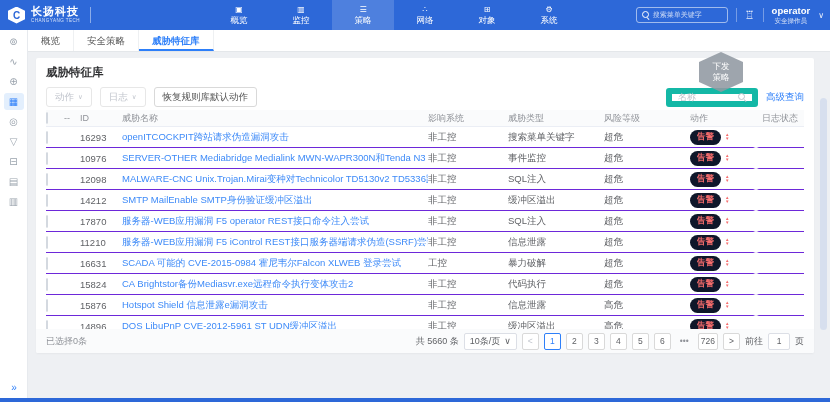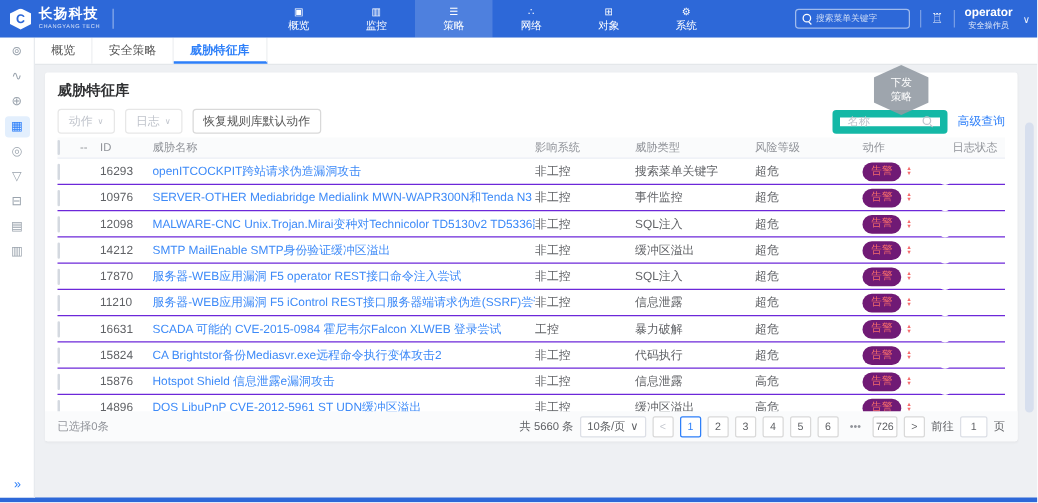--- a/index.html
+++ b/index.html
@@ -62,21 +62,21 @@
   
   .tbl { margin:0 10px; }
   .trow { display:grid; grid-template-columns:18px 16px 42px 306px 80px 96px 86px 72px 1fr; align-items:center; }
   .thead { height:17px; color:#909399; font-size:9px; background:#fafbfc; border-bottom:1px solid #ebeef5; }
   .tr { height:21px; border-bottom:1px solid #6d28d9; font-size:9.5px; }
   .cb { width:10px; height:10px; border:1px solid #d4d9e0; border-radius:2px; background:#fff; cursor:pointer; }
   .c-id { color:#606266; }
   .c-name { color:#3d8af8; white-space:nowrap; overflow:hidden; text-overflow:clip; padding-right:8px; cursor:pointer; }
   .c-dim { color:#606266; }
   .c-act { display:flex; align-items:center; gap:4px; }
-  .pill { background:#701a75; color:#f56c6c; font-size:8.5px; padding:1.5px 7px; border-radius:9px; }
+  .pill { background:#0f172a; color:#f56c6c; font-size:8.5px; padding:1.5px 7px; border-radius:9px;font-weight:bold; }
   .carets { display:flex; flex-direction:column; line-height:1; color:#f56c6c; font-size:4.5px; cursor:pointer; }
   .toggle { width:23px; height:12px; border-radius:7px; background:#8fc0f8; position:relative; cursor:pointer; }
   .toggle .knob { position:absolute; right:1px; top:1px; width:10px; height:10px; border-radius:50%; background:#fff; }
 
   
   .cfoot { position:absolute; left:0; bottom:0; width:100%; height:24px; background:#fafbfc; display:flex; align-items:center; padding:0 10px; font-size:9px; color:#909399; border-radius:0 0 2px 2px;gap:40px; }
   .pager { margin-left:auto; display:flex; align-items:center; gap:5px; color:#606266; }
   .size-sel { height:17px; border:1px solid #dcdfe6; border-radius:2px; display:flex; align-items:center; gap:4px; padding:0 5px; background:#fff; cursor:pointer; }
   .pg-btn { min-width:17px; height:17px; border:1px solid #d9d9d9; border-radius:2px; background:#fff; display:flex; align-items:center; justify-content:center; font-size:8.5px; color:#606266; padding:0 2px; cursor:pointer; }
   .pg-btn.prev { color:#c0c4cc; }

